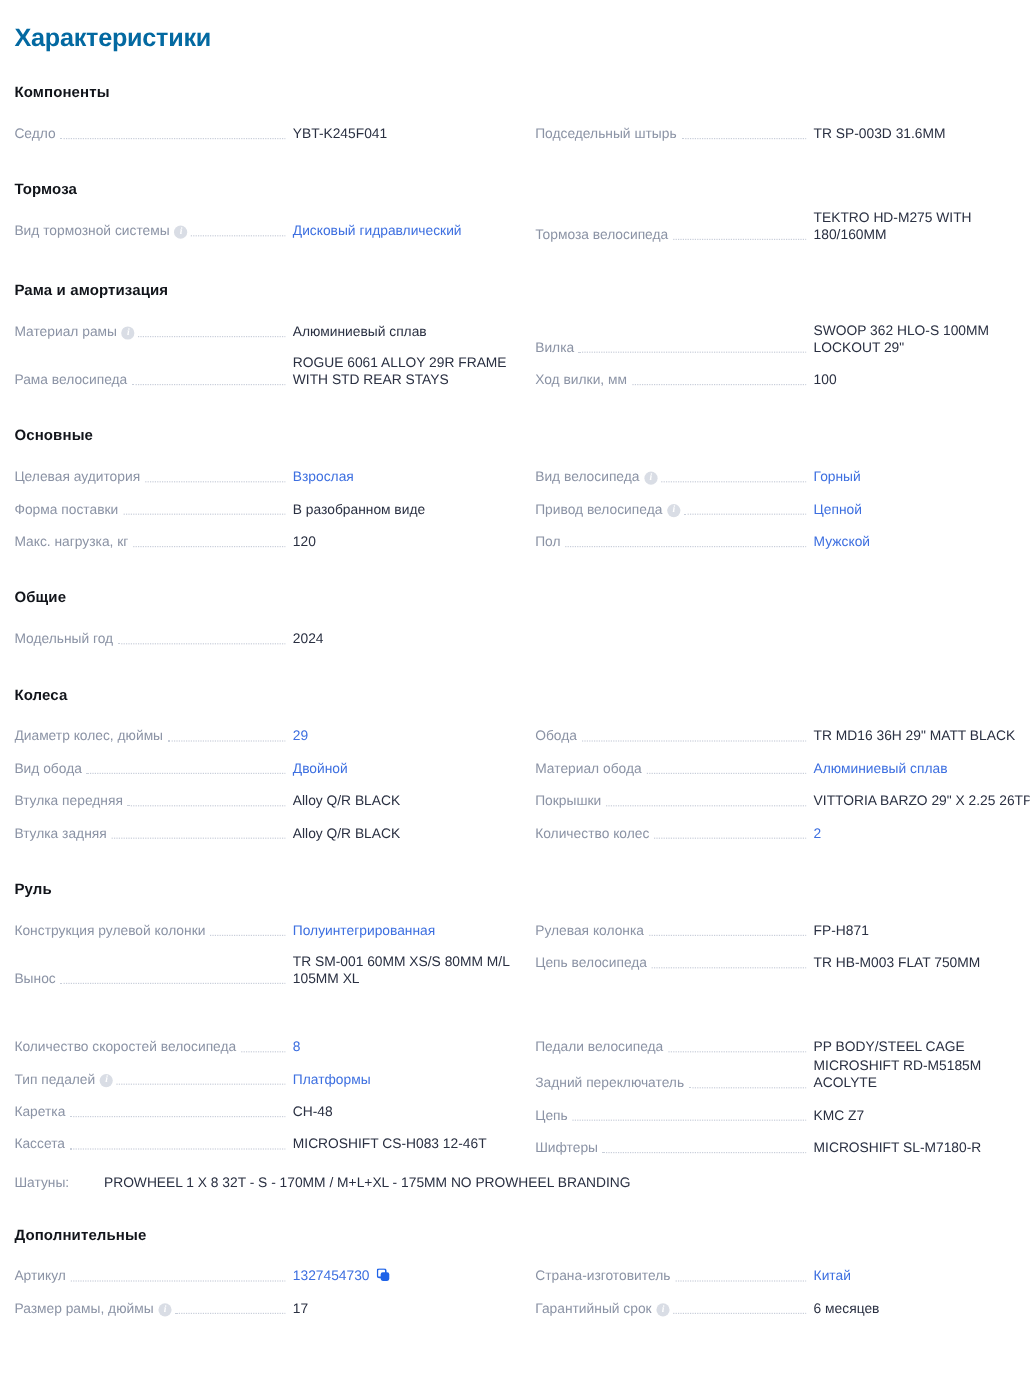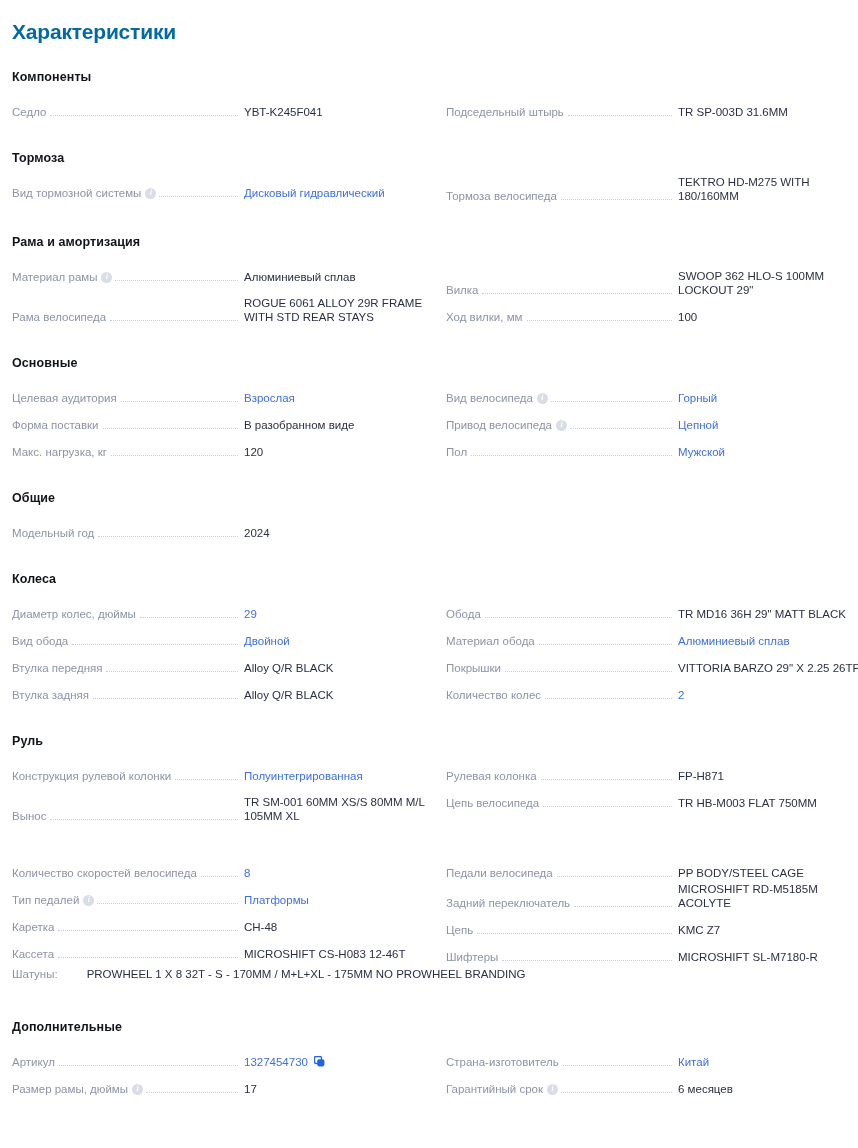--- a/index.html
+++ b/index.html
@@ -116,21 +116,21 @@
 
   .fullrow {
     display: flex;
     align-items: baseline;
     font-size: 11.5px;
     min-height: 24px;
     padding-top: 2px;
     gap: 24px;
   }
   .fullrow .label { color: #8b93a5; padding-right: 5px; }
-  .fullrow .value-inline { color: #2a3042; }
+  .fullrow .value-inline { color: #2a3042; margin-top: 12px; }
 
   .copy-icon {
     display: inline-block;
     width: 11px;
     height: 11px;
     position: relative;
     margin-left: 6px;
     vertical-align: -1px;
   }
   .copy-icon svg { display: block; }

